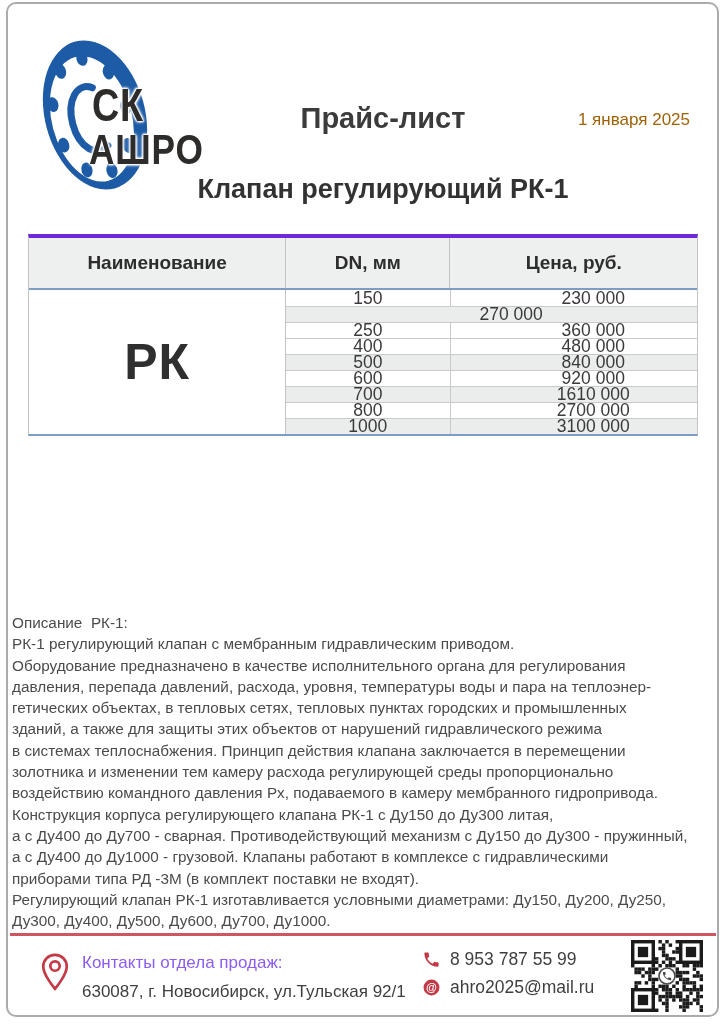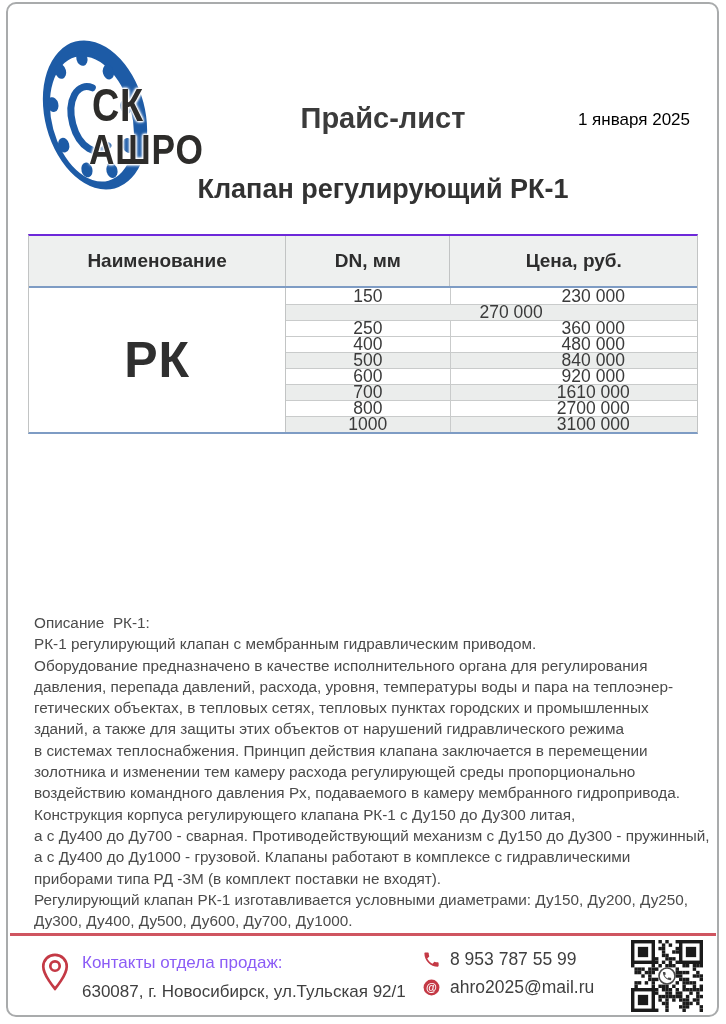--- a/index.html
+++ b/index.html
@@ -14,27 +14,27 @@
   .blue{fill:var(--brand-blue,#1d5ba6);}
   .logo-text{position:absolute;font-weight:800;color:#2d2c2a;line-height:1;
        letter-spacing:1px;transform:scaleX(.82);transform-origin:left top;
        text-shadow:0 0 2px #fff,0 0 3px #fff,0 0 4px #fff,0 0 5px #fff,1px 1px 2px #fff,-1px -1px 2px #fff;}
   .logo-text.top{left:56px;top:58px;font-size:46px;}
   .logo-text.bottom{left:53px;top:104px;font-size:43px;}
 
   
   .doc-title{position:absolute;left:0;right:0;top:102px;text-align:center;
        transform:translateX(20px);font-size:29px;font-weight:bold;color:#3b3b3b;}
-  .doc-date{position:absolute;right:36px;top:110px;font-size:17px;color:#000000;}
+  .doc-date{position:absolute;right:36px;top:110px;font-size:17px;color:#a16207;}
   .product-title{position:absolute;left:0;right:0;top:174px;text-align:center;
        transform:translateX(20px);font-size:27px;font-weight:bold;color:#323232;}
 
   
   .price-table{position:absolute;left:28px;top:234px;width:670px;box-sizing:border-box;
-       border:1px solid #c2c4c4;border-top:2px solid #6d28d9;
+       border:1px solid #c2c4c4;border-top:4px solid #6d28d9;
        border-bottom:2px solid var(--table-line-blue,#7e9cc4);background:#fff;}
   .thead{display:flex;height:50px;background:#eef0ef;
        border-bottom:2px solid var(--table-line-blue,#7e9cc4);}
   .th{display:flex;align-items:center;justify-content:center;box-sizing:border-box;
        font-weight:bold;font-size:19px;color:#2d2d2d;}
   .th.c1{width:38.5%;border-right:1px solid #c2c4c4;}
   .th.c2{width:24.6%;border-right:1px solid #c2c4c4;}
   .th.c3{flex:1;}
   .tbody{display:flex;}
   .merged-cell{width:38.5%;box-sizing:border-box;border-right:1px solid #c2c4c4;
@@ -43,21 +43,21 @@
   .rows{flex:1;}
   .row{display:flex;height:16px;box-sizing:border-box;}
   .row + .row{border-top:1px solid #c9cbcb;}
   .row.alt .cell{background:#ebedec;}
   .cell{display:flex;align-items:center;justify-content:center;box-sizing:border-box;
        font-size:17.5px;color:#3a3a3a;background:#fff;}
   .cell.dn{width:40%;border-right:1px solid #c9cbcb;}
   .cell.price{flex:1;padding-left:39px;}
 
   
-  .description{position:absolute;left:34px;top:612px;width:670px;}
+  .description{position:absolute;left:12px;top:612px;width:670px;}
   .desc-line{font-size:15.3px;line-height:21.3px;color:#4b4b4b;white-space:nowrap;}
 
   
   .footer-divider{position:absolute;left:10px;right:10px;top:933px;height:3px;
        background:var(--divider-red,#cf5560);}
   .pin-wrap{position:absolute;left:36px;top:950px;}
   .contacts{position:absolute;left:82px;top:948px;}
   .contacts .l1{font-size:17px;color:#8b5cf6;line-height:29px;}
   .contacts .l2{font-size:17px;color:#3f3f3f;line-height:29px;}
   .phone-row{position:absolute;left:422px;top:949px;display:flex;align-items:center;gap:9px;text-align:center;}

